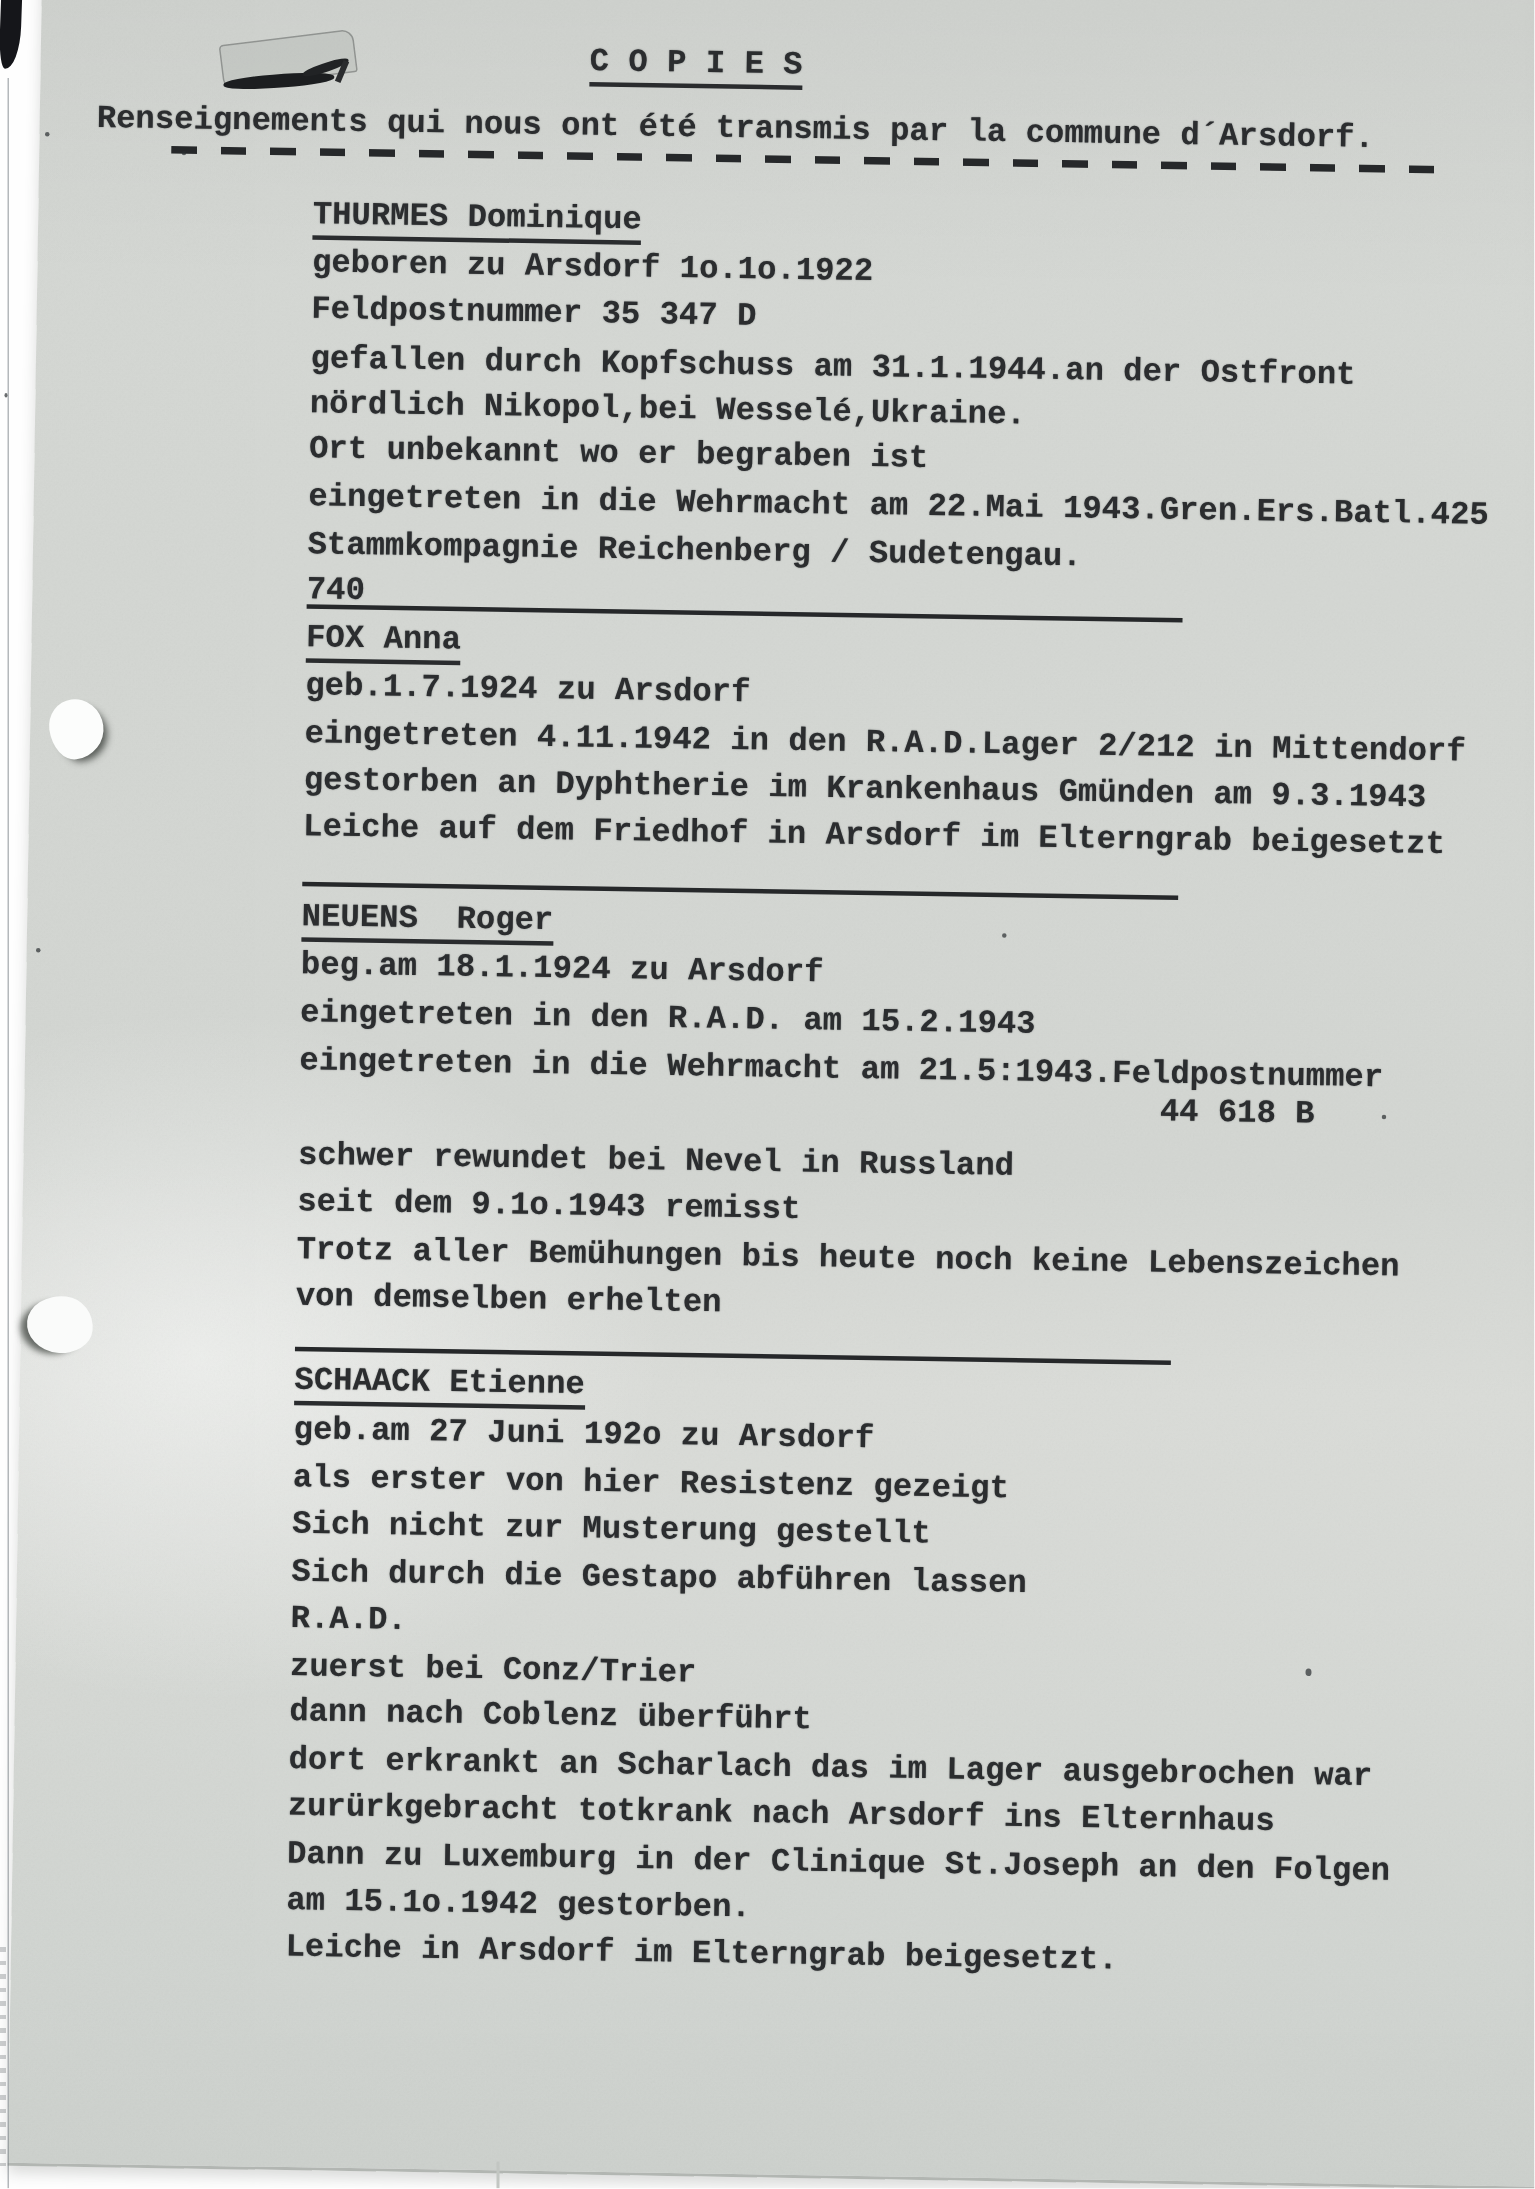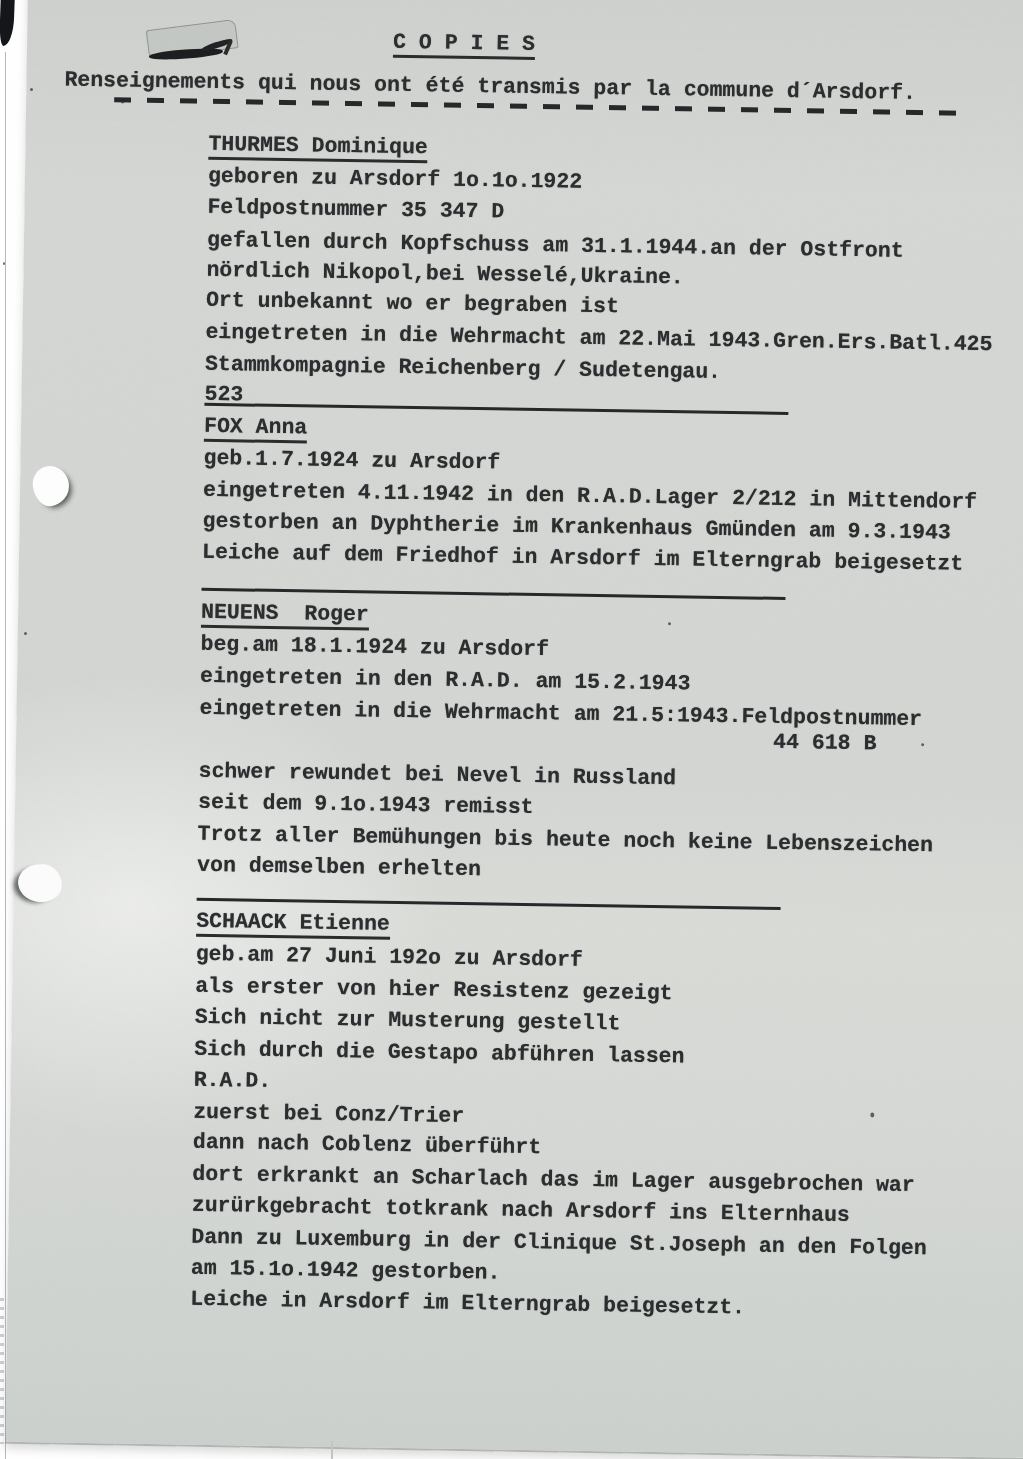--- a/index.html
+++ b/index.html
@@ -93,21 +93,21 @@
     <div class="smudge-stroke3"></div>
 
     <div class="ln" style="top:144px"><span class="u">THURMES Dominique</span></div>
     <div class="ln" style="top:176px">geboren zu Arsdorf 1o.1o.1922</div>
     <div class="ln" style="top:207px">Feldpostnummer 35 347 D</div>
     <div class="ln" style="top:240px">gefallen durch Kopfschuss am 31.1.1944.an der Ostfront</div>
     <div class="ln" style="top:270px">nördlich Nikopol,bei Wesselé,Ukraine.</div>
     <div class="ln" style="top:300px">Ort unbekannt wo er begraben ist</div>
     <div class="ln" style="top:332px">eingetreten in die Wehrmacht am 22.Mai 1943.Gren.Ers.Batl.425</div>
     <div class="ln" style="top:364px">Stammkompagnie Reichenberg / Sudetengau.</div>
-    <div class="ln" style="top:394px">523</div>
+    <div class="ln" style="top:394px">740</div>
     <div class="rule" style="top:416px"></div>
 
     <div class="ln" style="top:426px"><span class="u">FOX Anna</span></div>
     <div class="ln" style="top:458px">geb.1.7.1924 zu Arsdorf</div>
     <div class="ln" style="top:490px">eingetreten 4.11.1942 in den R.A.D.Lager 2/212 in Mittendorf</div>
     <div class="ln" style="top:521px">gestorben an Dyphtherie im Krankenhaus Gmünden am 9.3.1943</div>
     <div class="ln" style="top:552px">Leiche auf dem Friedhof in Arsdorf im Elterngrab beigesetzt</div>
     <div class="rule" style="top:601px"></div>
 
     <div class="ln" style="top:612px"><span class="u">NEUENS  Roger</span></div>

